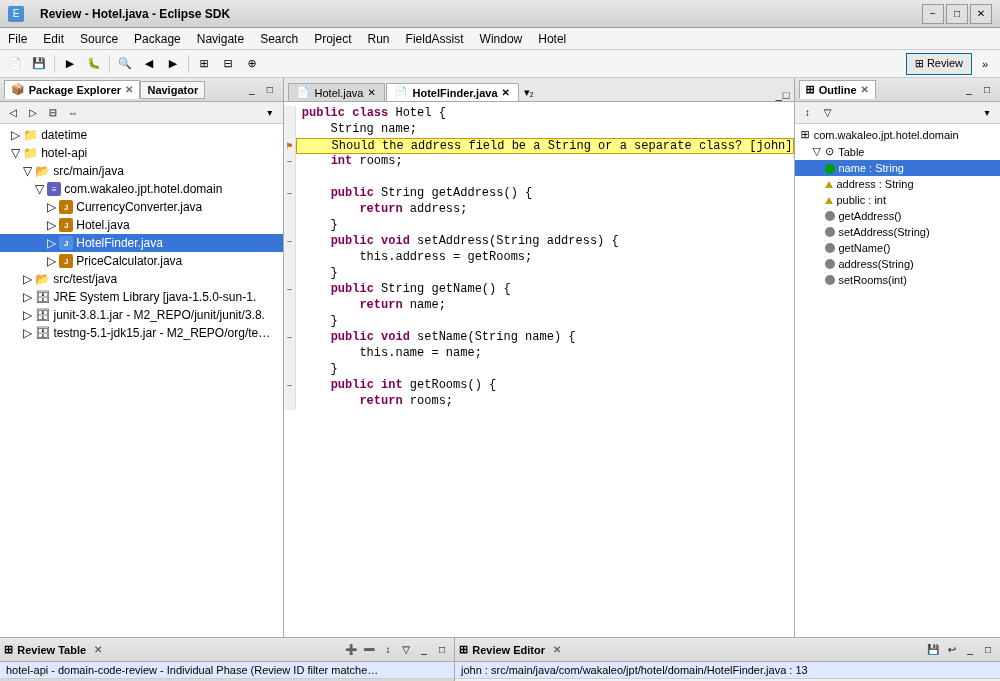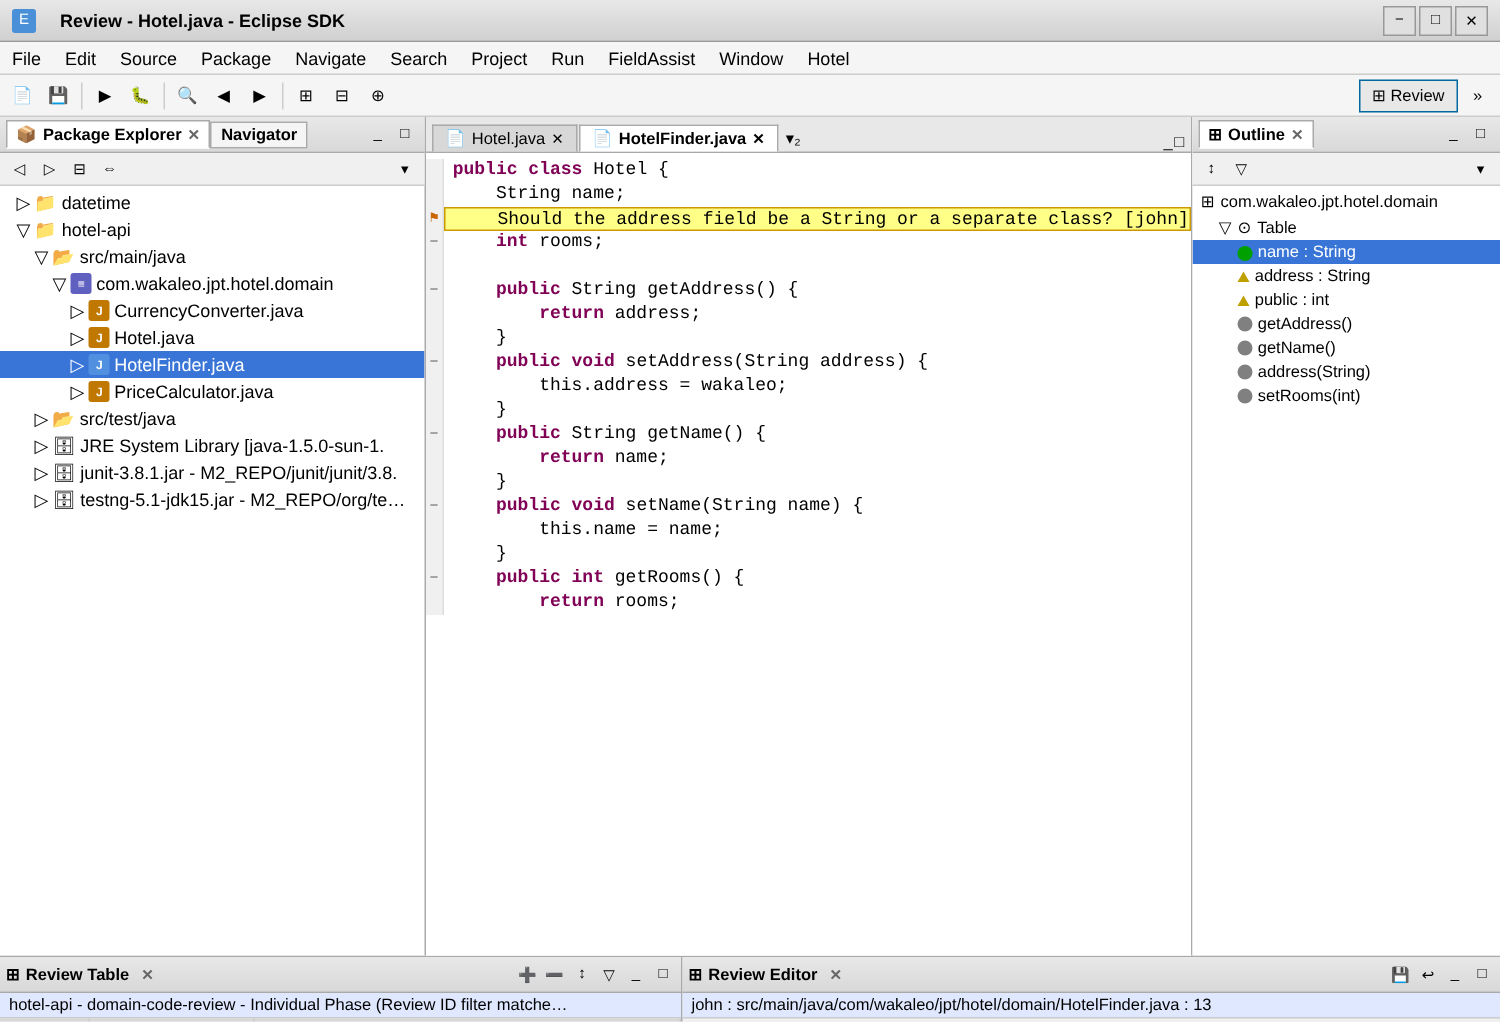--- a/index.html
+++ b/index.html
@@ -290,21 +290,21 @@
       <div class="code-line">
         <div class="gutter-mark"></div>
         <div class="line-content">    }</div>
       </div>
       <div class="code-line">
         <div class="gutter-mark fold-btn">−</div>
         <div class="line-content">    <span class="kw">public</span> <span class="kw">void</span> setAddress(String address) {</div>
       </div>
       <div class="code-line">
         <div class="gutter-mark"></div>
-        <div class="line-content">        this.address = wakaleo;</div>
+        <div class="line-content">        this.address = getRooms;</div>
       </div>
       <div class="code-line">
         <div class="gutter-mark"></div>
         <div class="line-content">    }</div>
       </div>
       <div class="code-line">
         <div class="gutter-mark fold-btn">−</div>
         <div class="line-content">    <span class="kw">public</span> String getName() {</div>
       </div>
       <div class="code-line">
@@ -386,20 +386,25 @@
         <span style="display:inline-block;width:0;height:0;border-left:4px solid transparent;border-right:4px solid transparent;border-bottom:7px solid #c0a000;"></span>
         <span> public : int</span>
       </div>
 
       <div class="outline-item">
         <span class="indent" style="width:20px"></span>
         <span class="outline-circle"></span>
         <span>getAddress()</span>
       </div>
 
+      <div class="outline-item">
+        <span class="indent" style="width:20px"></span>
+        <span class="outline-circle"></span>
+        <span>setAddress(String)</span>
+      </div>
 
       <div class="outline-item">
         <span class="indent" style="width:20px"></span>
         <span class="outline-circle"></span>
         <span>getName()</span>
       </div>
 
       <div class="outline-item">
         <span class="indent" style="width:20px"></span>
         <span class="outline-circle"></span>

